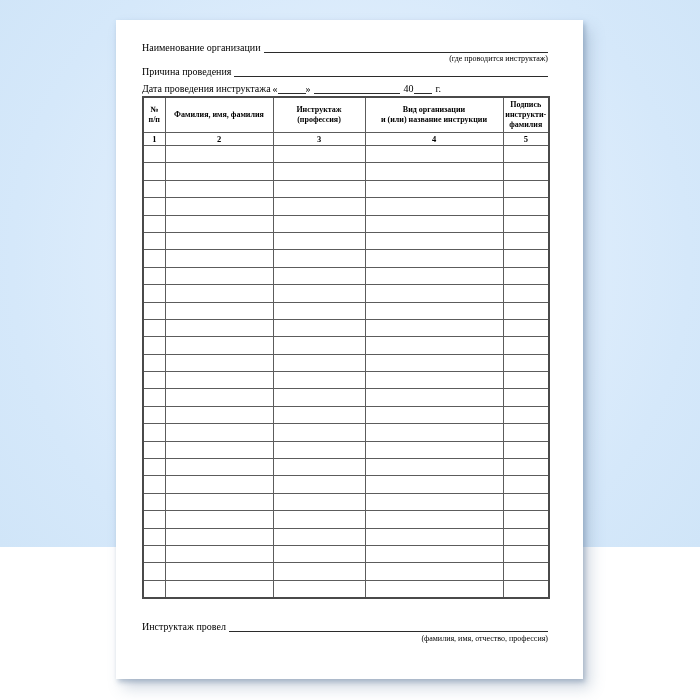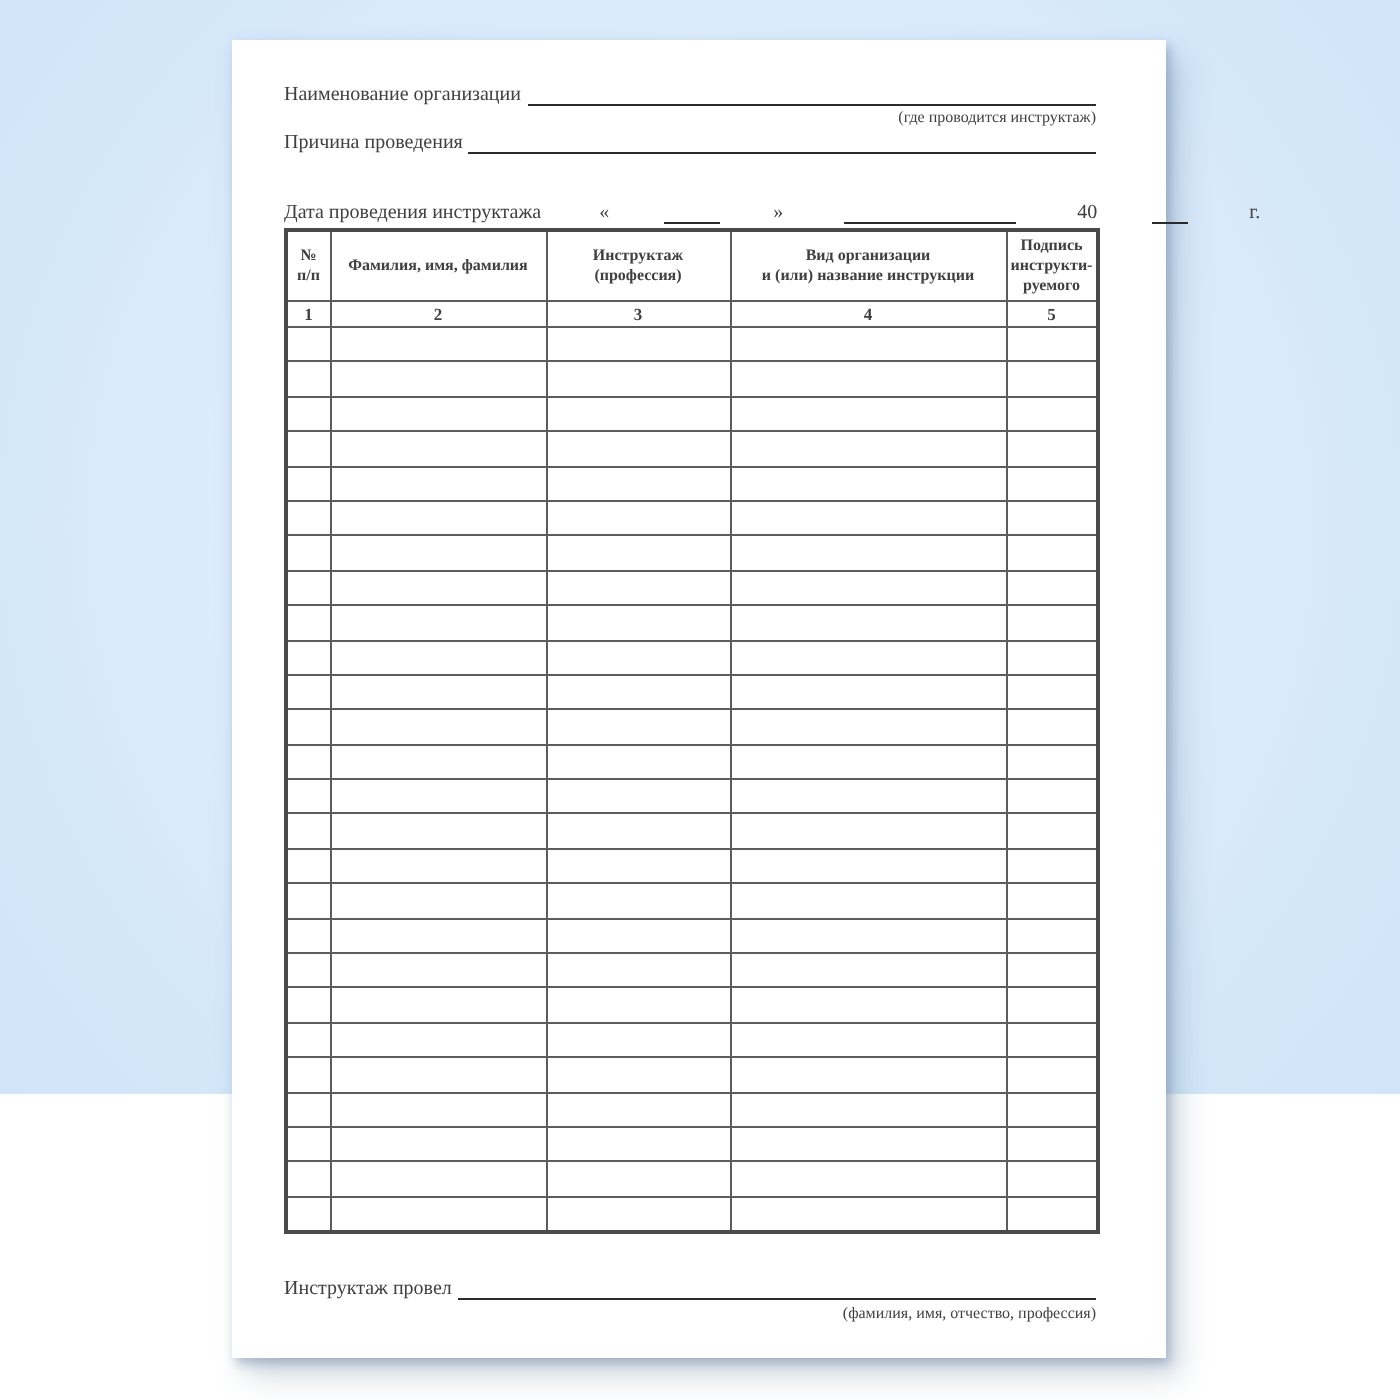--- a/index.html
+++ b/index.html
@@ -2,21 +2,21 @@
 <html><head>
 <meta charset="utf-8">
 <style>
   * { margin: 0; padding: 0; box-sizing: border-box; }
   html, body { width: 700px; height: 700px; overflow: hidden; }
   .stage {
     position: relative;
     width: 700px; height: 547px;
     background: radial-gradient(circle at 50% 48%, #ecf5fe 0%, #e0eefc 40%, #d5e8fa 75%, #d0e5f8 100%);
     font-family: "Liberation Serif", "DejaVu Serif", serif;
-    color: #404040;
+    color: #000000;
   }
   .paper {
     position: absolute;
     left: 116px; top: 20px;
     width: 467px; height: 659px;
     background: #ffffff;
     box-shadow: 2px 3px 5px rgba(104,128,160,0.45), 7px 9px 14px rgba(104,128,160,0.30);
     padding: 21px 35px 0 26px;
   }
   .line {
@@ -32,21 +32,21 @@
     margin-bottom: 1px;
     margin-left: 3px;
   }
   .fill.fixed { flex: 0 0 auto; }
   .caption {
     font-size: 8px;
     line-height: 9px;
     text-align: right;
   }
   .reason-line { margin-top: 2px; }
-  .date-line { margin-top: 22px; gap: 27px; }
+  .date-line { margin-top: 4px; }
   .date-line .day   { width: 28px; margin-left: 0; }
   .date-line .month { width: 86px; }
   .date-line .year  { width: 18px; margin-left: 0; }
   .date-line .q     { margin-left: 2px; }
   .date-line .yr-prefix { margin-left: 4px; }
   .date-line .yr-suffix { margin-left: 4px; }
   table.reg {
     margin-top: 1px;
     width: 406px;
     table-layout: fixed;
@@ -117,21 +117,21 @@
         <tr>
           <th>№
 п/п</th>
           <th>Фамилия, имя, фамилия</th>
           <th>Инструктаж
 (профессия)</th>
           <th>Вид организации
 и (или) название инструкции</th>
           <th>Подпись
 инструкти-
-руемого</th>
+фамилия</th>
         </tr>
         <tr class="numbers-row">
           <td>1</td>
           <td>2</td>
           <td>3</td>
           <td>4</td>
           <td>5</td>
         </tr>
       </thead>
       <tbody>

